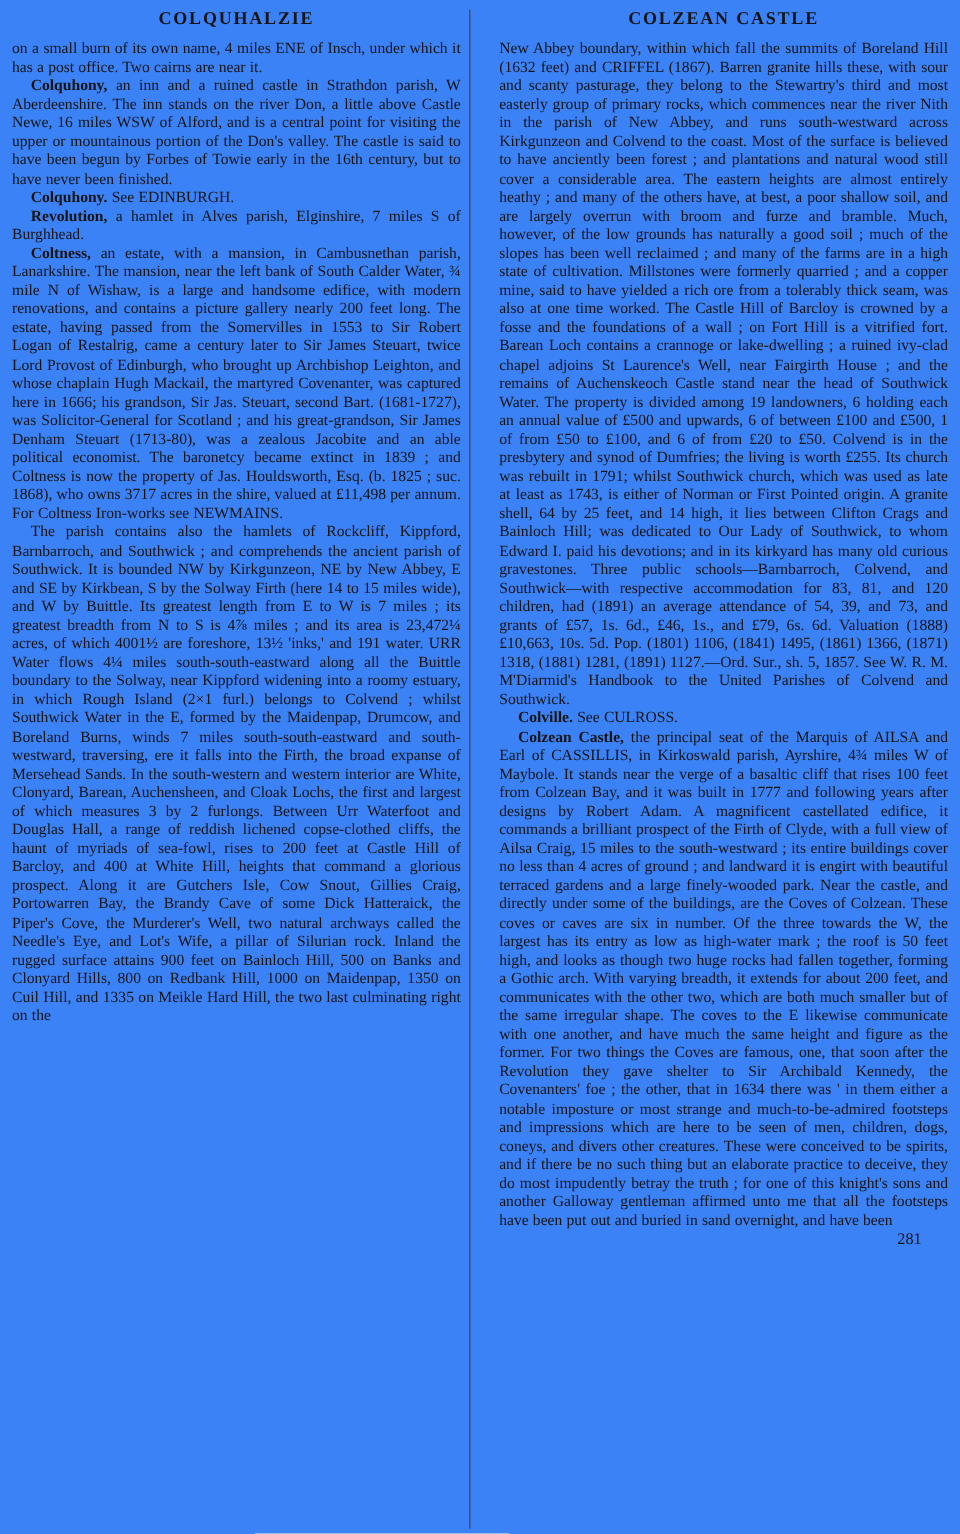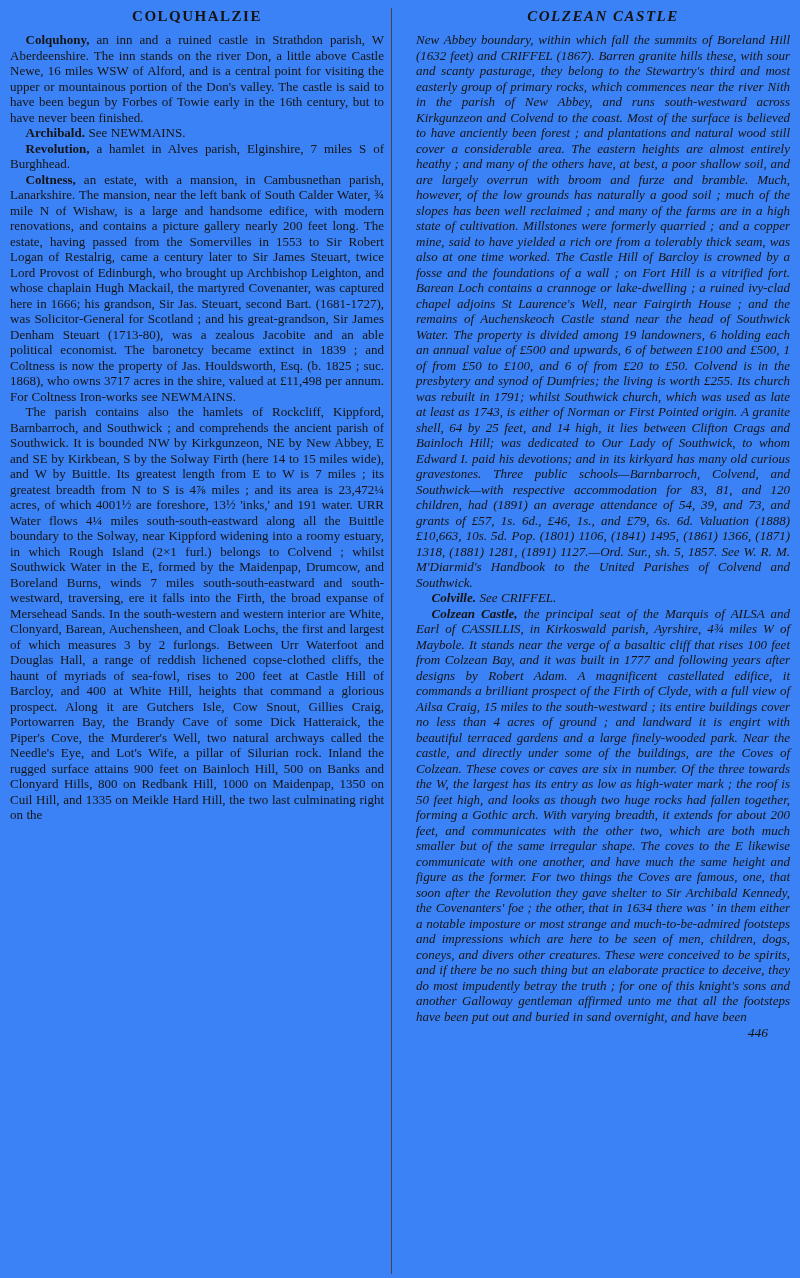--- a/index.html
+++ b/index.html
@@ -22,21 +22,21 @@
   .columns {
     display: flex;
     height: 100%;
     box-sizing: border-box;
   }
   .col {
     flex: 1 1 0;
     min-width: 0;
   }
   .col-left { padding-right: 7px; }
-  .col-right { padding-left: 24px; font-style: italic; }
+  .col-right { padding-left: 24px; }
   .divider {
     width: 1px;
     background: #4a463f;
     flex: 0 0 1px;
   }
   .col-header {
     font-size: 15px;
     font-weight: 700;
     text-align: center;
     letter-spacing: 1.5px;
@@ -65,45 +65,46 @@
 </style>
 </head>
 <body>
 
 <div class="sheet">
   <div class="columns">
 
     <div class="col col-left">
       <h1 class="col-header">COLQUHALZIE</h1>
 
+      <p class="noindent"><span>on a small burn of its own name, 4 miles ENE of Insch, under which it has a post office. Two cairns are near it.</span></p>
 
 
       <p><span class="lead">Colquhony,</span><span> an inn and a ruined castle in Strathdon parish, W Aberdeenshire. The inn stands on the river Don, a little above Castle Newe, 16 miles WSW of Alford, and is a central point for visiting the upper or mountainous portion of the Don's valley. The castle is said to have been begun by Forbes of Towie early in the 16th century, but to have never been finished.</span></p>
 
 
 
 
-      <p><span class="lead">Archibald.</span><span> See NEWMAINS.</span></p>
+      <p><span class="lead">Colquhony.</span><span> See EDINBURGH.</span></p>
 
       <p><span class="lead">Revolution,</span><span> a hamlet in Alves parish, Elginshire, 7 miles S of Burghhead.</span></p>
 
       <p><span class="lead">Coltness,</span><span> an estate, with a mansion, in Cambusnethan parish, Lanarkshire. The mansion, near the left bank of South Calder Water, ¾ mile N of Wishaw, is a large and handsome edifice, with modern renovations, and contains a picture gallery nearly 200 feet long. The estate, having passed from the Somervilles in 1553 to Sir Robert Logan of Restalrig, came a century later to Sir James Steuart, twice Lord Provost of Edinburgh, who brought up Archbishop Leighton, and whose chaplain Hugh Mackail, the martyred Covenanter, was captured here in 1666; his grandson, Sir Jas. Steuart, second Bart. (1681-1727), was Solicitor-General for Scotland ; and his great-grandson, Sir James Denham Steuart (1713-80), was a zealous Jacobite and an able political economist. The baronetcy became extinct in 1839 ; and Coltness is now the property of Jas. Houldsworth, Esq. (b. 1825 ; suc. 1868), who owns 3717 acres in the shire, valued at £11,498 per annum. For Coltness Iron-works see NEWMAINS.</span></p>
 
 
       <p><span>The parish contains also the hamlets of Rockcliff, Kippford, Barnbarroch, and Southwick ; and comprehends the ancient parish of Southwick. It is bounded NW by Kirkgunzeon, NE by New Abbey, E and SE by Kirkbean, S by the Solway Firth (here 14 to 15 miles wide), and W by Buittle. Its greatest length from E to W is 7 miles ; its greatest breadth from N to S is 4⅞ miles ; and its area is 23,472¼ acres, of which 4001½ are foreshore, 13½ 'inks,' and 191 water. URR Water flows 4¼ miles south-south-eastward along all the Buittle boundary to the Solway, near Kippford widening into a roomy estuary, in which Rough Island (2×1 furl.) belongs to Colvend ; whilst Southwick Water in the E, formed by the Maidenpap, Drumcow, and Boreland Burns, winds 7 miles south-south-eastward and south-westward, traversing, ere it falls into the Firth, the broad expanse of Mersehead Sands. In the south-western and western interior are White, Clonyard, Barean, Auchensheen, and Cloak Lochs, the first and largest of which measures 3 by 2 furlongs. Between Urr Waterfoot and Douglas Hall, a range of reddish lichened copse-clothed cliffs, the haunt of myriads of sea-fowl, rises to 200 feet at Castle Hill of Barcloy, and 400 at White Hill, heights that command a glorious prospect. Along it are Gutchers Isle, Cow Snout, Gillies Craig, Portowarren Bay, the Brandy Cave of some Dick Hatteraick, the Piper's Cove, the Murderer's Well, two natural archways called the Needle's Eye, and Lot's Wife, a pillar of Silurian rock. Inland the rugged surface attains 900 feet on Bainloch Hill, 500 on Banks and Clonyard Hills, 800 on Redbank Hill, 1000 on Maidenpap, 1350 on Cuil Hill, and 1335 on Meikle Hard Hill, the two last culminating right on the</span></p>
     </div>
 
     <div class="divider"></div>
 
     <div class="col col-right">
       <h1 class="col-header">COLZEAN CASTLE</h1>
 
       <p class="noindent"><span>New Abbey boundary, within which fall the summits of Boreland Hill (1632 feet) and CRIFFEL (1867). Barren granite hills these, with sour and scanty pasturage, they belong to the Stewartry's third and most easterly group of primary rocks, which commences near the river Nith in the parish of New Abbey, and runs south-westward across Kirkgunzeon and Colvend to the coast. Most of the surface is believed to have anciently been forest ; and plantations and natural wood still cover a considerable area. The eastern heights are almost entirely heathy ; and many of the others have, at best, a poor shallow soil, and are largely overrun with broom and furze and bramble. Much, however, of the low grounds has naturally a good soil ; much of the slopes has been well reclaimed ; and many of the farms are in a high state of cultivation. Millstones were formerly quarried ; and a copper mine, said to have yielded a rich ore from a tolerably thick seam, was also at one time worked. The Castle Hill of Barcloy is crowned by a fosse and the foundations of a wall ; on Fort Hill is a vitrified fort. Barean Loch contains a crannoge or lake-dwelling ; a ruined ivy-clad chapel adjoins St Laurence's Well, near Fairgirth House ; and the remains of Auchenskeoch Castle stand near the head of Southwick Water. The property is divided among 19 landowners, 6 holding each an annual value of £500 and upwards, 6 of between £100 and £500, 1 of from £50 to £100, and 6 of from £20 to £50. Colvend is in the presbytery and synod of Dumfries; the living is worth £255. Its church was rebuilt in 1791; whilst Southwick church, which was used as late at least as 1743, is either of Norman or First Pointed origin. A granite shell, 64 by 25 feet, and 14 high, it lies between Clifton Crags and Bainloch Hill; was dedicated to Our Lady of Southwick, to whom Edward I. paid his devotions; and in its kirkyard has many old curious gravestones. Three public schools—Barnbarroch, Colvend, and Southwick—with respective accommodation for 83, 81, and 120 children, had (1891) an average attendance of 54, 39, and 73, and grants of £57, 1s. 6d., £46, 1s., and £79, 6s. 6d. Valuation (1888) £10,663, 10s. 5d. Pop. (1801) 1106, (1841) 1495, (1861) 1366, (1871) 1318, (1881) 1281, (1891) 1127.—Ord. Sur., sh. 5, 1857. See W. R. M. M'Diarmid's Handbook to the United Parishes of Colvend and Southwick.</span></p>
 
-      <p><span class="lead">Colville.</span><span> See CRIFFEL.</span></p>
+      <p><span class="lead">Colville.</span><span> See CULROSS.</span></p>
 
       <p><span class="lead">Colzean Castle,</span><span> the principal seat of the Marquis of AILSA and Earl of CASSILLIS, in Kirkoswald parish, Ayrshire, 4¾ miles W of Maybole. It stands near the verge of a basaltic cliff that rises 100 feet from Colzean Bay, and it was built in 1777 and following years after designs by Robert Adam. A magnificent castellated edifice, it commands a brilliant prospect of the Firth of Clyde, with a full view of Ailsa Craig, 15 miles to the south-westward ; its entire buildings cover no less than 4 acres of ground ; and landward it is engirt with beautiful terraced gardens and a large finely-wooded park. Near the castle, and directly under some of the buildings, are the Coves of Colzean. These coves or caves are six in number. Of the three towards the W, the largest has its entry as low as high-water mark ; the roof is 50 feet high, and looks as though two huge rocks had fallen together, forming a Gothic arch. With varying breadth, it extends for about 200 feet, and communicates with the other two, which are both much smaller but of the same irregular shape. The coves to the E likewise communicate with one another, and have much the same height and figure as the former. For two things the Coves are famous, one, that soon after the Revolution they gave shelter to Sir Archibald Kennedy, the Covenanters' foe ; the other, that in 1634 there was ' in them either a notable imposture or most strange and much-to-be-admired footsteps and impressions which are here to be seen of men, children, dogs, coneys, and divers other creatures. These were conceived to be spirits, and if there be no such thing but an elaborate practice to deceive, they do most impudently betray the truth ; for one of this knight's sons and another Galloway gentleman affirmed unto me that all the footsteps have been put out and buried in sand overnight, and have been</span></p>
 
-      <div class="page-number">446</div>
+      <div class="page-number">281</div>
     </div>
 
   </div>
 </div>
 
 </body></html>

